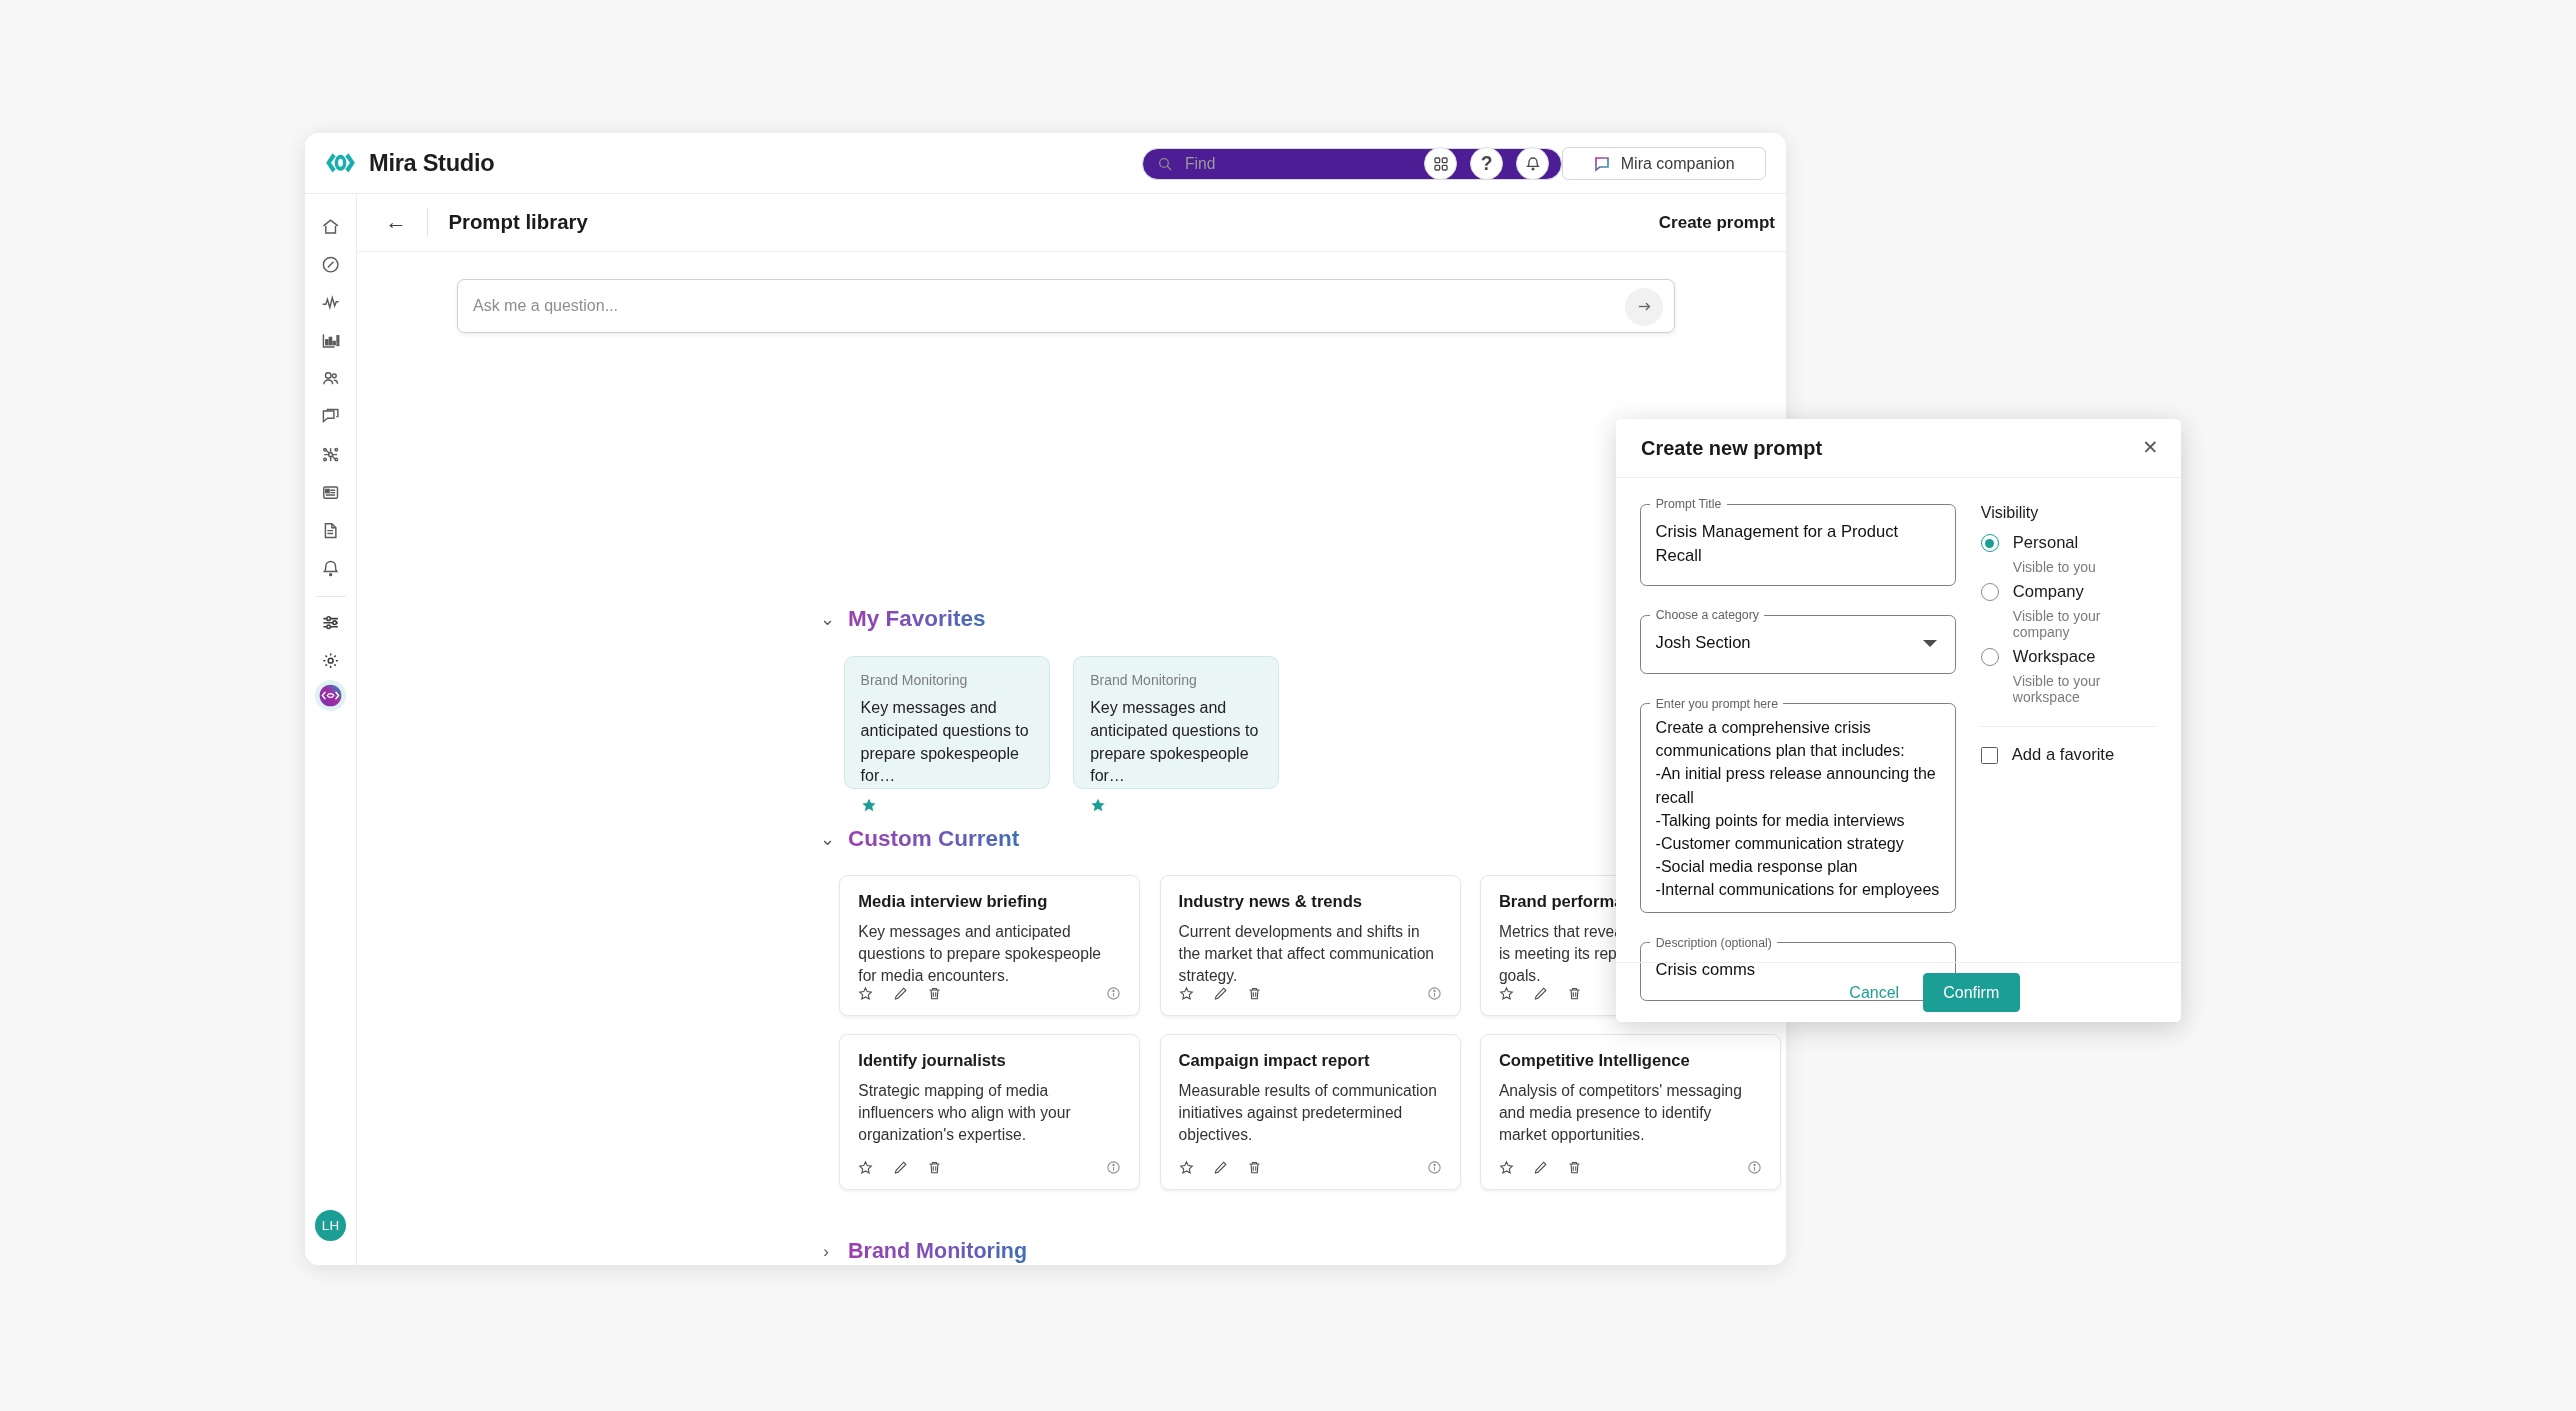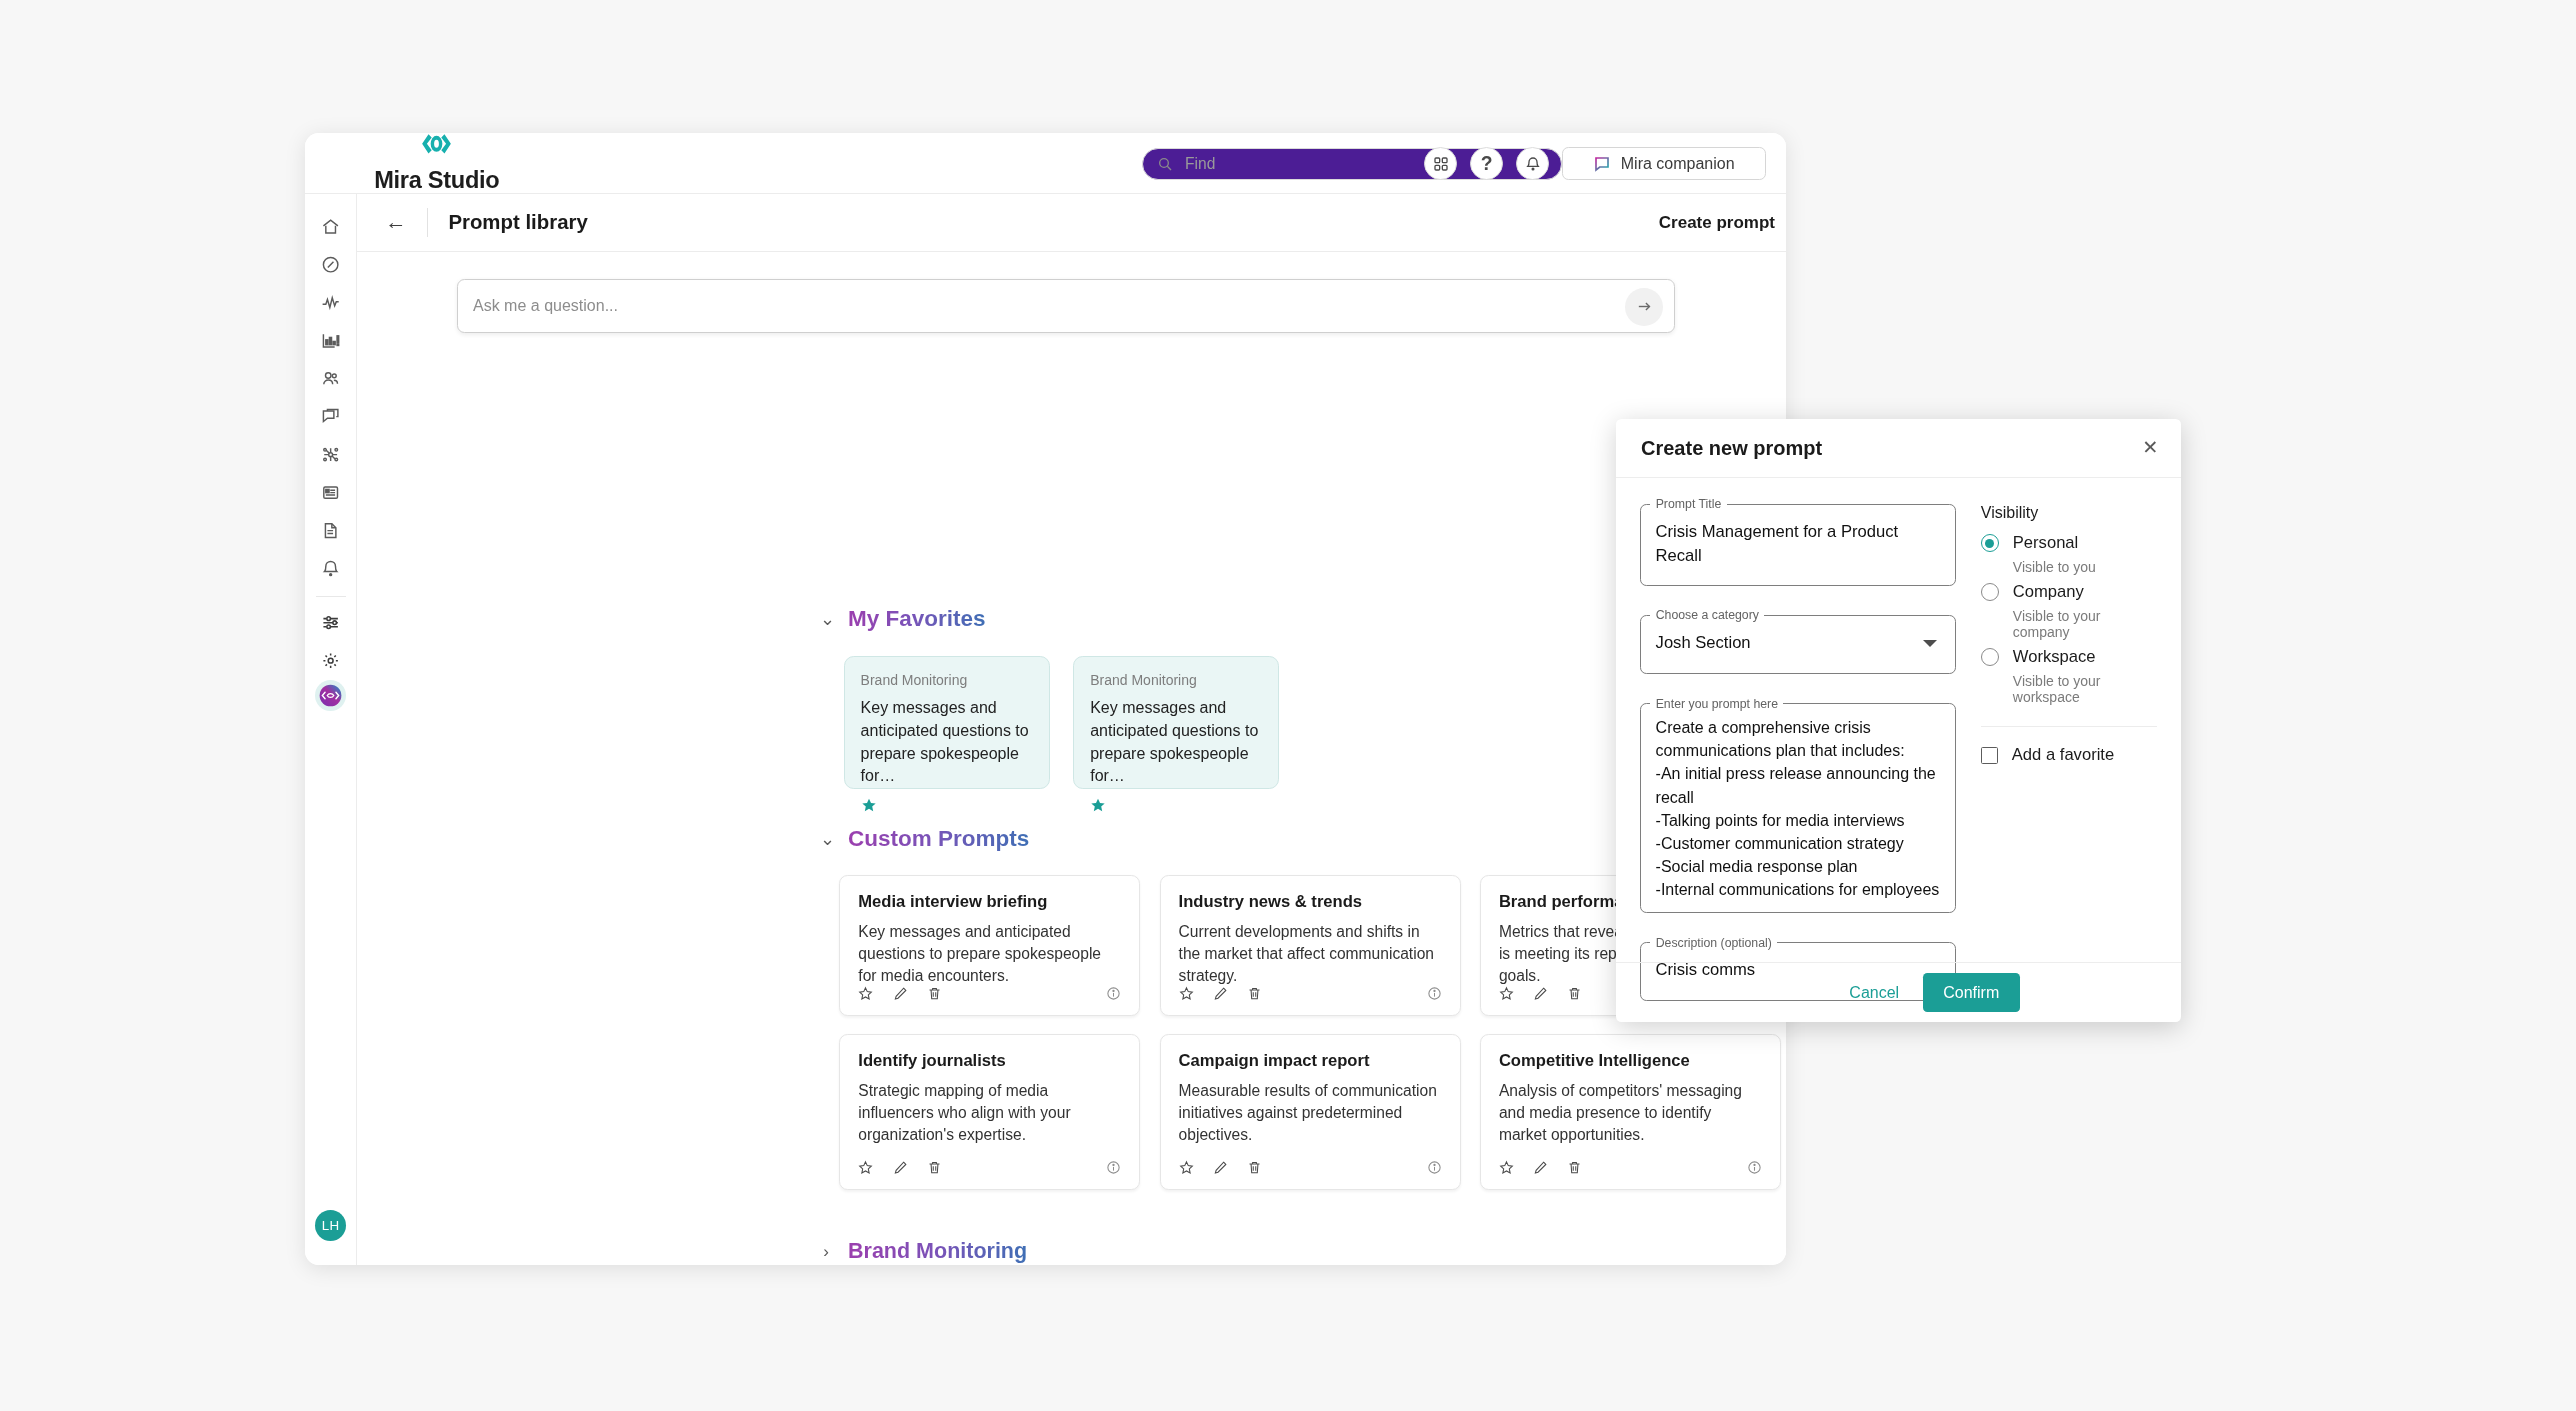--- a/index.html
+++ b/index.html
@@ -20,21 +20,21 @@
     box-shadow: 0 3.2px 21.5px rgba(0,0,0,0.10);
     overflow: hidden;
   }
 
   
   .topbar {
     position: absolute; left: 0; top: 0; width: 1481px; height: 61px;
     background: #fff; border-bottom: 1.1px solid #ececec;
     display: flex; align-items: center;
   }
-  .brand { display: flex; align-items: center; gap: 11.8px; margin-left: 19.3px; width: 225px; flex-direction: column; }
+  .brand { display: flex; align-items: center; gap: 11.8px; margin-left: 19.3px; width: 225px; }
   .brand-logo { width: 33px; height: 23.6px; display: block; }
   .brand-name { font-size: 23.6px; font-weight: bold; color: #1d1d1d; letter-spacing: -0.3px; }
 
   .findbox {
     position: absolute; left: 837px; top: 15px; width: 420px; height: 32px;
     border: 1.1px solid #dadada; border-radius: 16px;
     display: flex; align-items: center; gap: 12px; padding: 0 14px; background: #4c1d95;
   }
   .findbox .ph { font-size: 15.6px; color: #9a9a9a; }
 
@@ -455,21 +455,21 @@
                     <polygon points="12,2.5 15,9 22,9.8 16.8,14.4 18.3,21.3 12,17.8 5.7,21.3 7.2,14.4 2,9.8 9,9"></polygon>
                   </svg>
               </div>
             </div>
           </div>
         </div>
 
         <div id="custom-section">
           <div class="section-head">
             <span class="chev">⌄</span>
-            <span class="grad-title">Custom Prompts</span>
+            <span class="grad-title">Custom Current</span>
           </div>
 
           <div class="cards-grid">
             <div class="cards-row">
               <div class="p-card">
                 <div class="p-title">Media interview briefing</div>
                 <div class="p-desc">Key messages and anticipated questions to prepare spokespeople for media encounters.</div>
                 <div class="p-actions">
                   <span>
                       <svg width="15" height="15" viewBox="0 0 24 24" fill="none" stroke="#4a4a4a" stroke-width="1.7">

